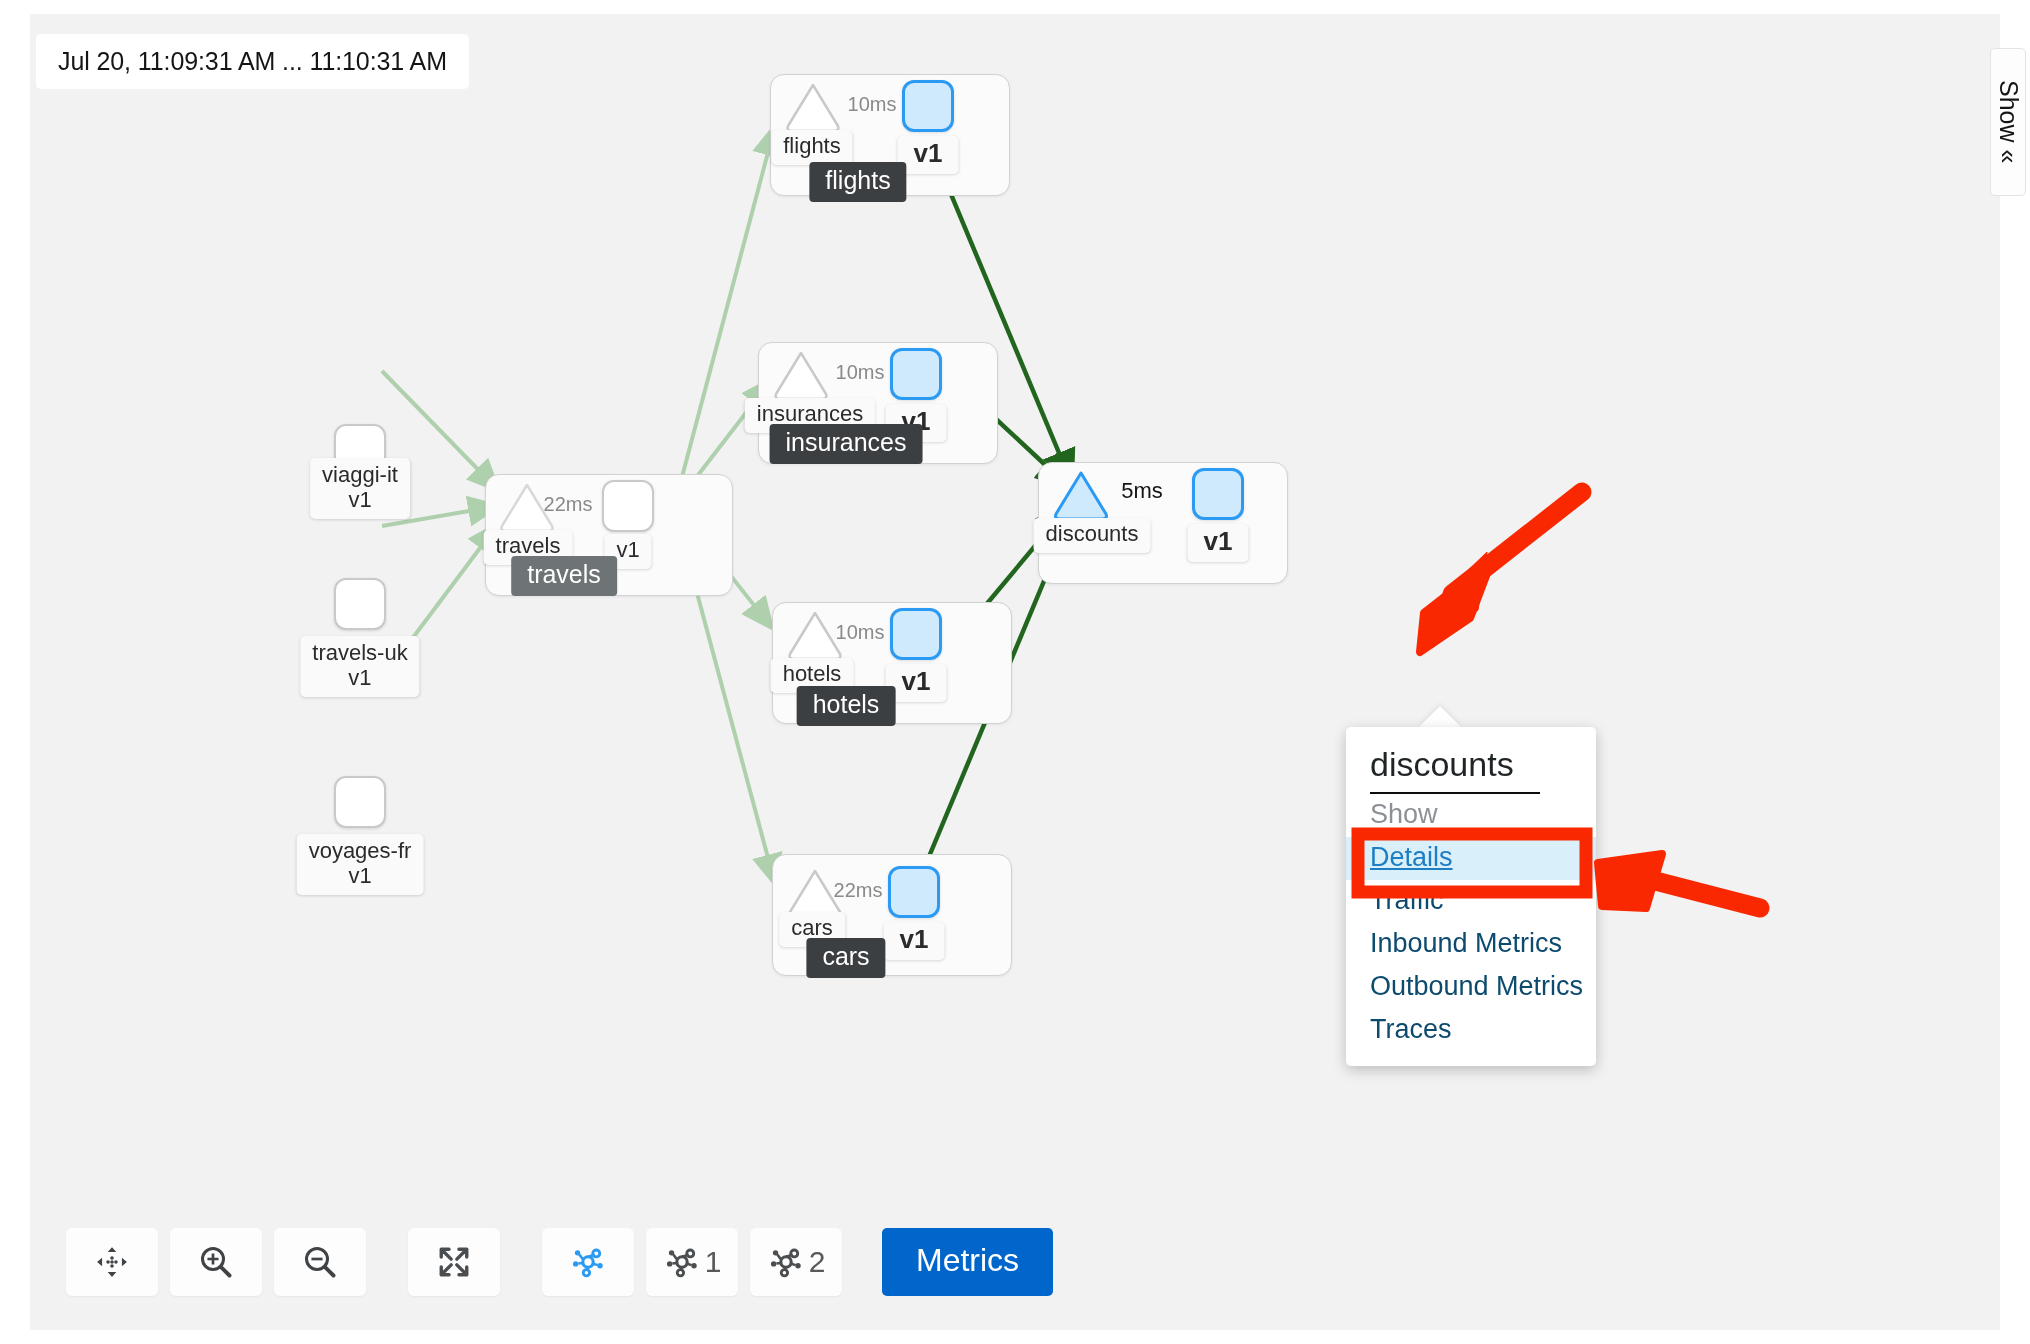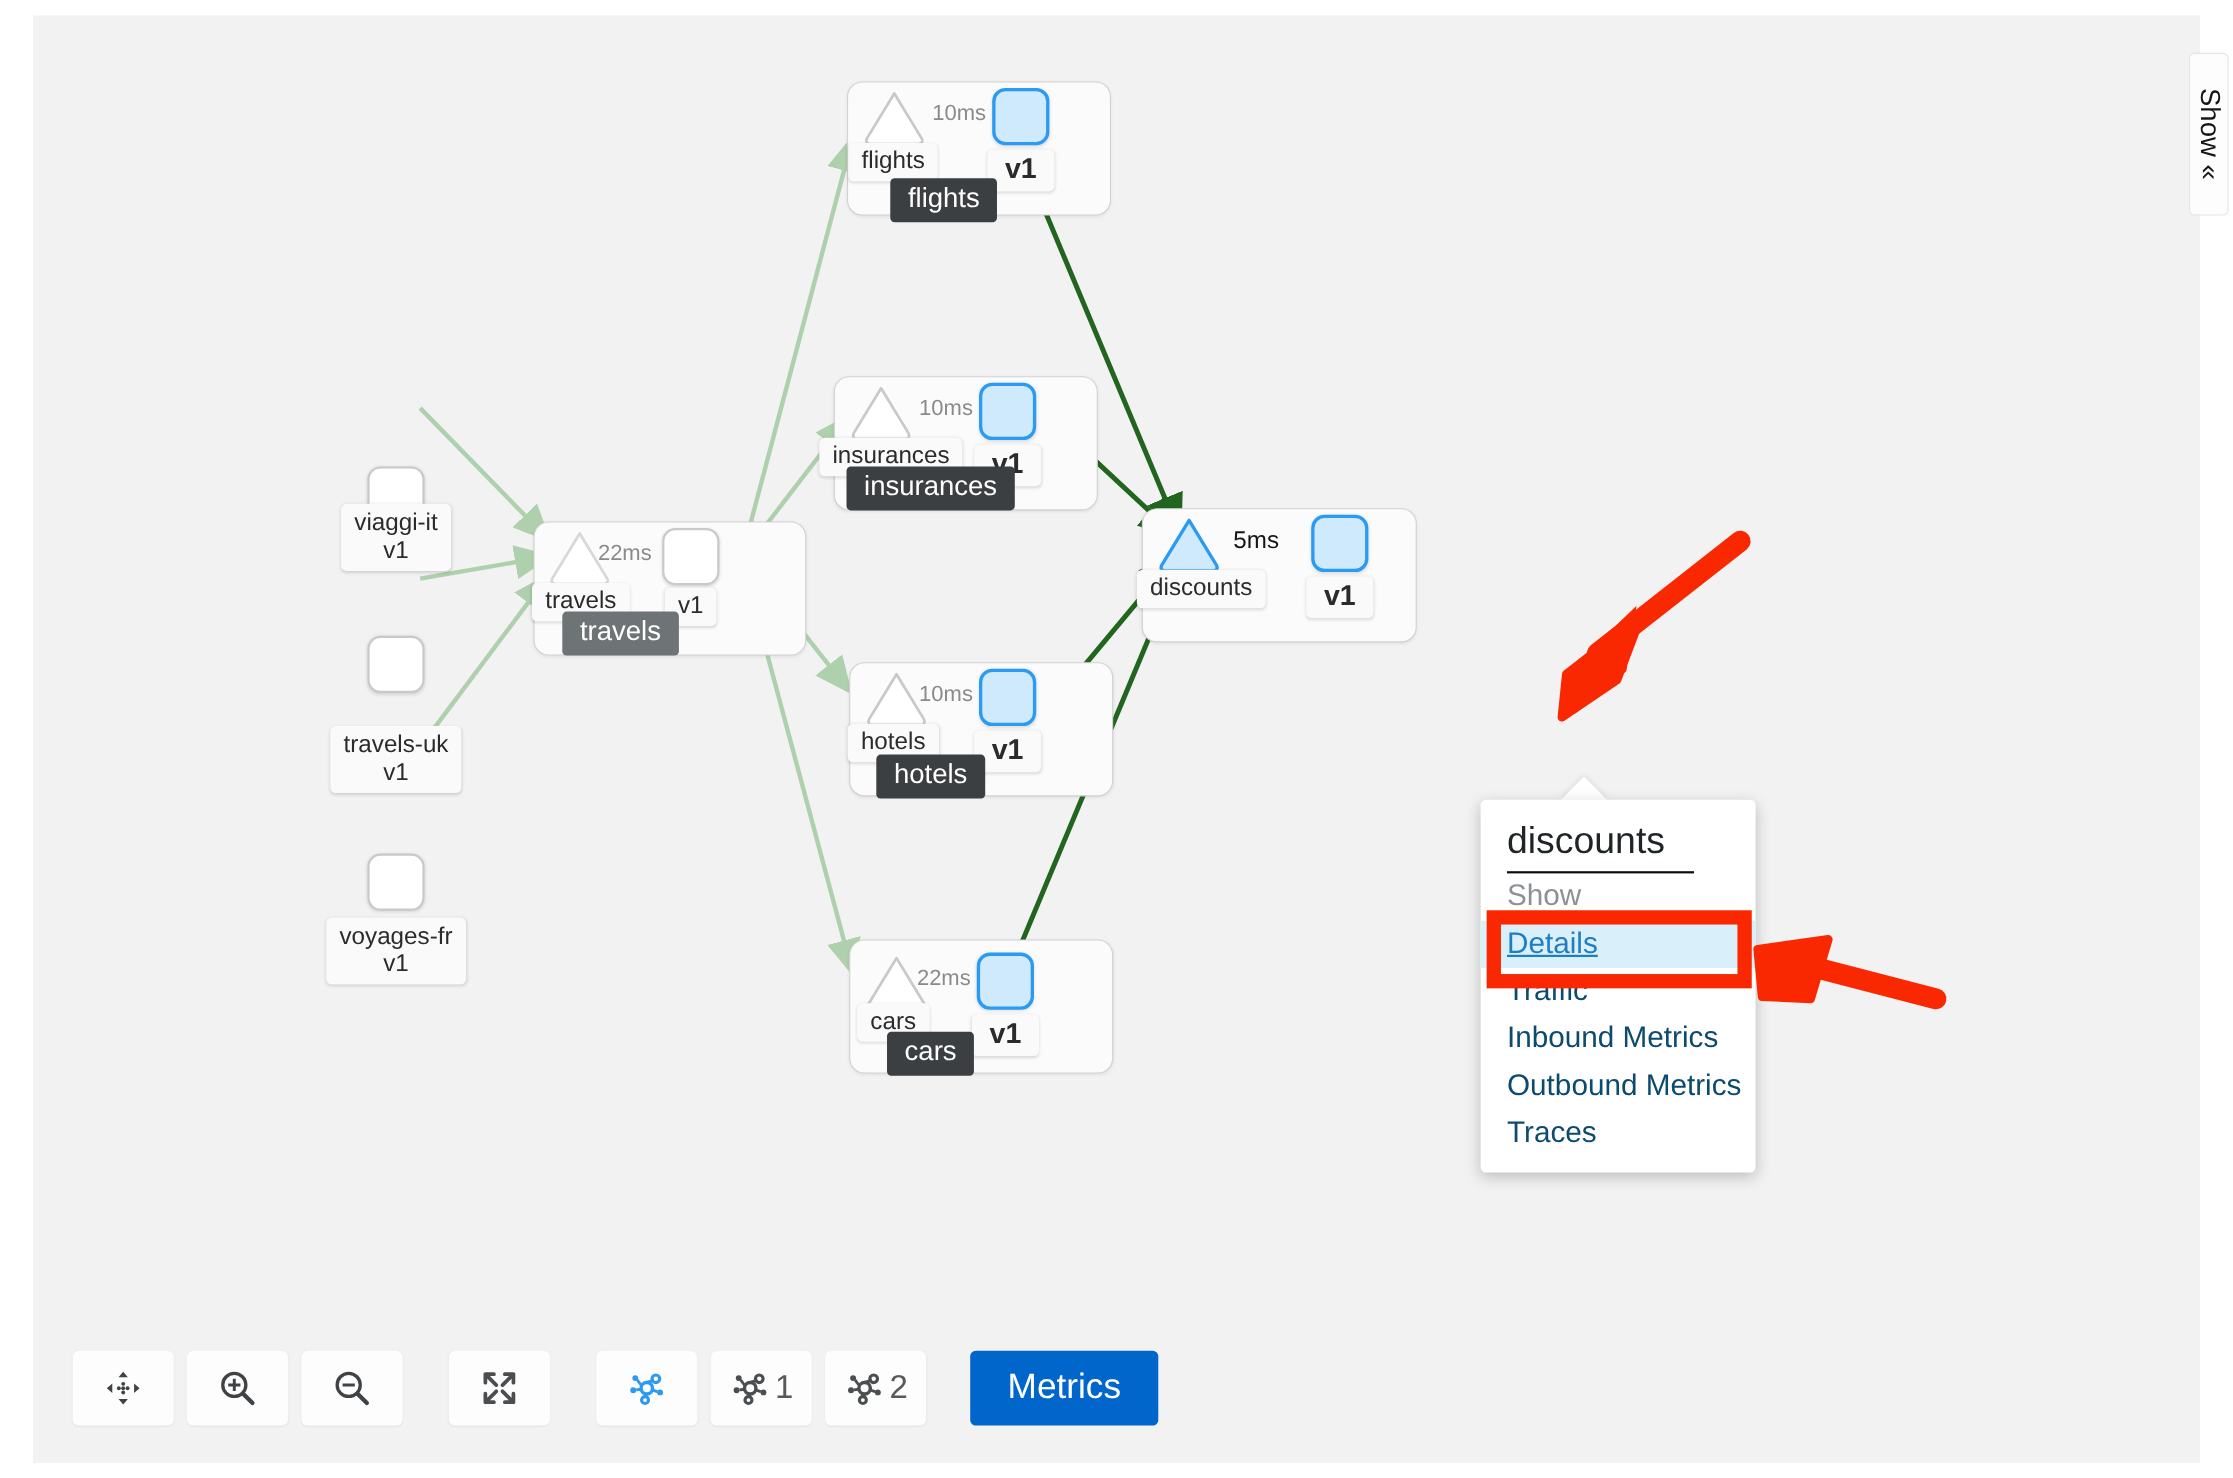--- a/index.html
+++ b/index.html
@@ -252,29 +252,30 @@
         <path d="M 1082 480 L 1162 480" marker-end="url(#ah-act)"></path>
       </g>
       <g fill="#ffffff" stroke="#21651F" stroke-width="3">
         <circle cx="901" cy="134" r="6"></circle>
         <circle cx="950" cy="392" r="6"></circle>
         <circle cx="949" cy="601" r="6"></circle>
         <circle cx="1046" cy="472" r="6"></circle>
       </g>
     </svg>
 
+    <div id="time-range">Jul 20, 11:09:31 AM ... 11:10:31 AM</div>
 
     <div class="sq plain" style="left:304px; top:410px;"></div>
     <div class="node-label two" style="left:330px; top:444px;">
       <div>viaggi-it</div>
       <div>v1</div>
     </div>
 
     <div class="sq plain" style="left:304px; top:564px;"></div>
-    <div class="node-label two" style="left:330px; top:622px;margin-top:24px;">
+    <div class="node-label two" style="left:330px; top:622px;">
       <div>travels-uk</div>
       <div>v1</div>
     </div>
 
     <div class="sq plain" style="left:304px; top:762px;"></div>
     <div class="node-label two" style="left:330px; top:820px;">
       <div>voyages-fr</div>
       <div>v1</div>
     </div>
 

